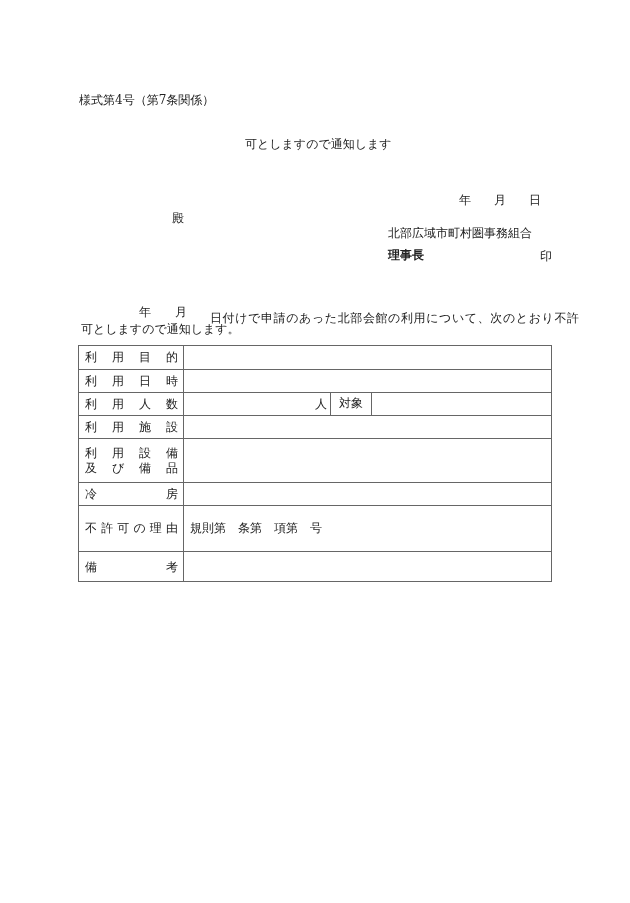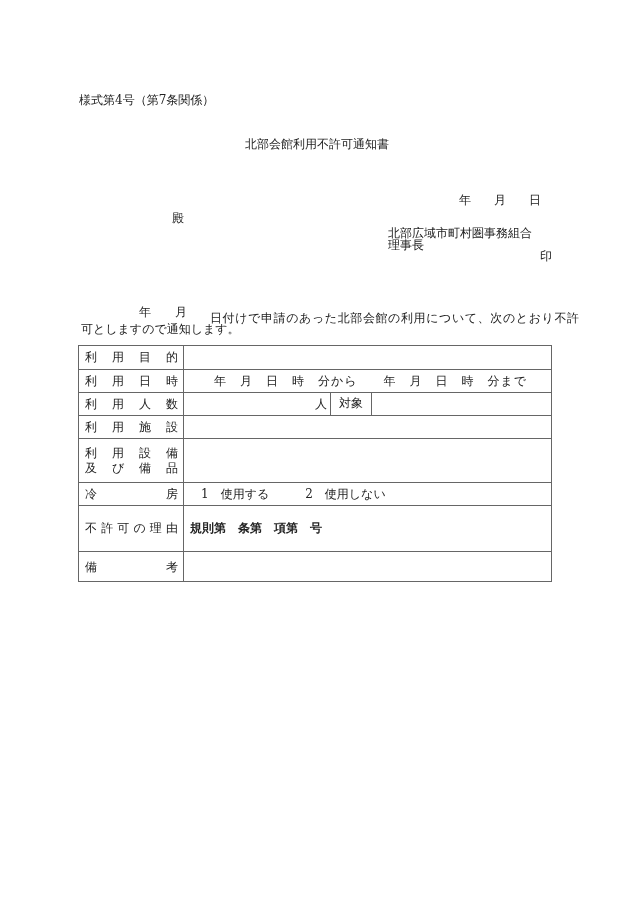--- a/index.html
+++ b/index.html
@@ -14,30 +14,30 @@
          box-sizing:border-box; display:flex; flex-direction:column; justify-content:center;
          padding:0 5px 0 6px; }
   .lblline { display:flex; justify-content:space-between; line-height:15px; }
   .val { position:absolute; left:105px; top:0; right:0; bottom:0; display:flex; align-items:center; }
   .split { position:absolute; top:0; bottom:0; border-left:1px solid #666; }
 </style>
 </head>
 <body>
 
 <div class="abs" style="left:79px;top:93px;">様式第4号（第7条関係）</div>
-<div class="abs" style="left:245px;top:137px;">北部会館利用不許可通知書</div>
+<div class="abs" style="left:245px;top:137px;">可としますので通知します</div>
 
 <div class="abs" style="left:459px;top:193px;">年</div>
 <div class="abs" style="left:494px;top:193px;">月</div>
 <div class="abs" style="left:529px;top:193px;">日</div>
 
 <div class="abs" style="left:172px;top:211px;">殿</div>
 
 <div class="abs" style="left:388px;top:226px;">北部広域市町村圏事務組合</div>
-<div class="abs" style="left:388px;top:238px;">理事長</div>
+<div class="abs" style="left:388px;top:248px;font-weight:bold;">理事長</div>
 <div class="abs" style="left:540px;top:249px;">印</div>
 
 <div class="abs" style="left:139px;top:305px;">年</div>
 <div class="abs" style="left:175px;top:305px;">月</div>
 <div class="abs" style="left:210px;top:311px;letter-spacing:0.6px;">日付けで申請のあった北部会館の利用について、次のとおり不許</div>
 <div class="abs" style="left:81px;top:322px;">可としますので通知します。</div>
 
 <div class="table">
 
   <div class="row first" style="top:0;height:23px;">
@@ -54,21 +54,20 @@
 
   <div class="row" style="top:23px;height:23px;">
     <div class="lbl">
         <div class="lblline">
       <span>利</span>
       <span>用</span>
       <span>日</span>
       <span>時</span>
     </div>
       </div>
-    <div class="val" style="padding-left:30px;letter-spacing:1px;">年　月　日　時　分から　　年　月　日　時　分まで</div>
   </div>
 
   <div class="row" style="top:46px;height:23px;">
     <div class="lbl">
         <div class="lblline">
       <span>利</span>
       <span>用</span>
       <span>人</span>
       <span>数</span>
     </div>
@@ -112,35 +111,34 @@
     <div class="val"></div>
   </div>
 
   <div class="row" style="top:136px;height:23px;">
     <div class="lbl">
         <div class="lblline">
       <span>冷</span>
       <span>房</span>
     </div>
       </div>
-    <div class="val" style="padding-left:17px;">1　使用する　　　2　使用しない</div>
   </div>
 
   <div class="row" style="top:159px;height:46px;">
     <div class="lbl">
         <div class="lblline">
       <span>不</span>
       <span>許</span>
       <span>可</span>
       <span>の</span>
       <span>理</span>
       <span>由</span>
     </div>
       </div>
-    <div class="val" style="padding-left:6px;font-weight:bold;">規則第　条第　項第　号</div>
+    <div class="val" style="padding-left:6px;">規則第　条第　項第　号</div>
   </div>
 
   <div class="row" style="top:205px;height:31px;">
     <div class="lbl">
         <div class="lblline">
       <span>備</span>
       <span>考</span>
     </div>
       </div>
     <div class="val"></div>

